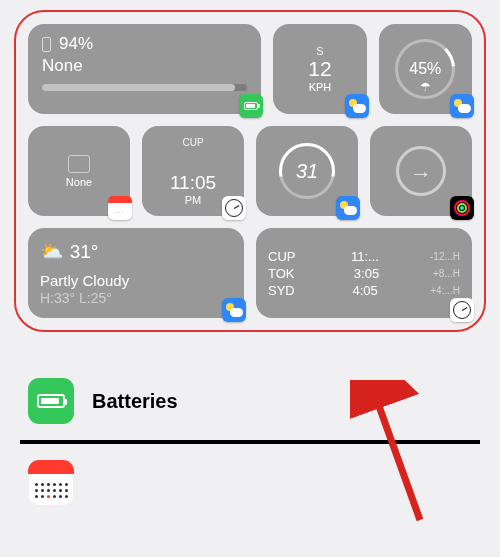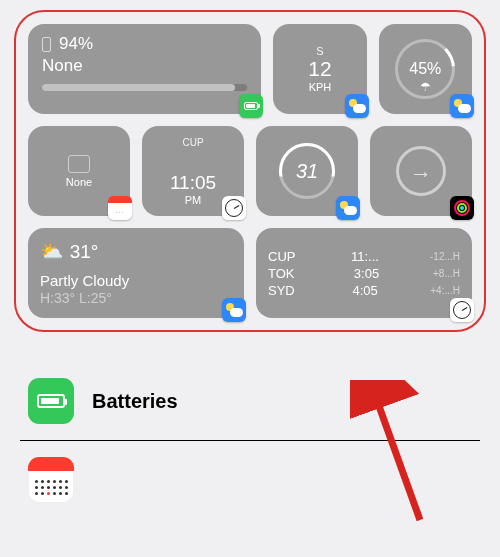--- a/index.html
+++ b/index.html
@@ -101,21 +101,21 @@
   .clock-badge{width:100%;height:100%;background:#fff;border-radius:6px;position:relative;}
   .clock-badge::before{content:"";position:absolute;inset:3px;border:1px solid #222;border-radius:50%;}
   .clock-badge::after{content:"";position:absolute;left:50%;top:50%;width:6px;height:1px;background:#222;transform-origin:left;transform:rotate(-30deg);}
   .rings{width:16px;height:16px;position:relative;}
   .rings span{position:absolute;border-radius:50%;border:2px solid;}
   .rings .r1{inset:0;border-color:#fa114f;}
   .rings .r2{inset:3px;border-color:#92e82a;}
   .rings .r3{inset:6px;border-color:#1ee8e4;}
   
   .list{margin:30px 20px 0;}
-  .list-row{display:flex;align-items:center;gap:18px;padding:16px 8px;border-bottom:1px solid #000000;}
+  .list-row{display:flex;align-items:center;gap:18px;padding:16px 8px;border-bottom:4px solid #000000;}
   .list-row:last-child{border-bottom:none;}
   .app-ico{width:46px;height:46px;border-radius:11px;display:flex;align-items:center;justify-content:center;}
   .app-ico.green{background:#34c759;}
   .app-ico.white{background:#fff;box-shadow:inset 0 0 0 1px #eee;}
   .app-ico .big-batt{width:28px;height:14px;border:2px solid #fff;border-radius:3px;position:relative;}
   .app-ico .big-batt::after{content:"";position:absolute;right:-4px;top:3px;width:3px;height:6px;background:#fff;border-radius:1px;}
   .app-ico .big-batt::before{content:"";position:absolute;left:2px;top:2px;bottom:2px;width:75%;background:#fff;border-radius:1px;}
   .cal-big{width:100%;height:100%;display:flex;flex-direction:column;border-radius:11px;overflow:hidden;}
   .cal-big .top{height:14px;background:#ff3b30;}
   .cal-big .body{flex:1;display:flex;align-items:center;justify-content:center;}

